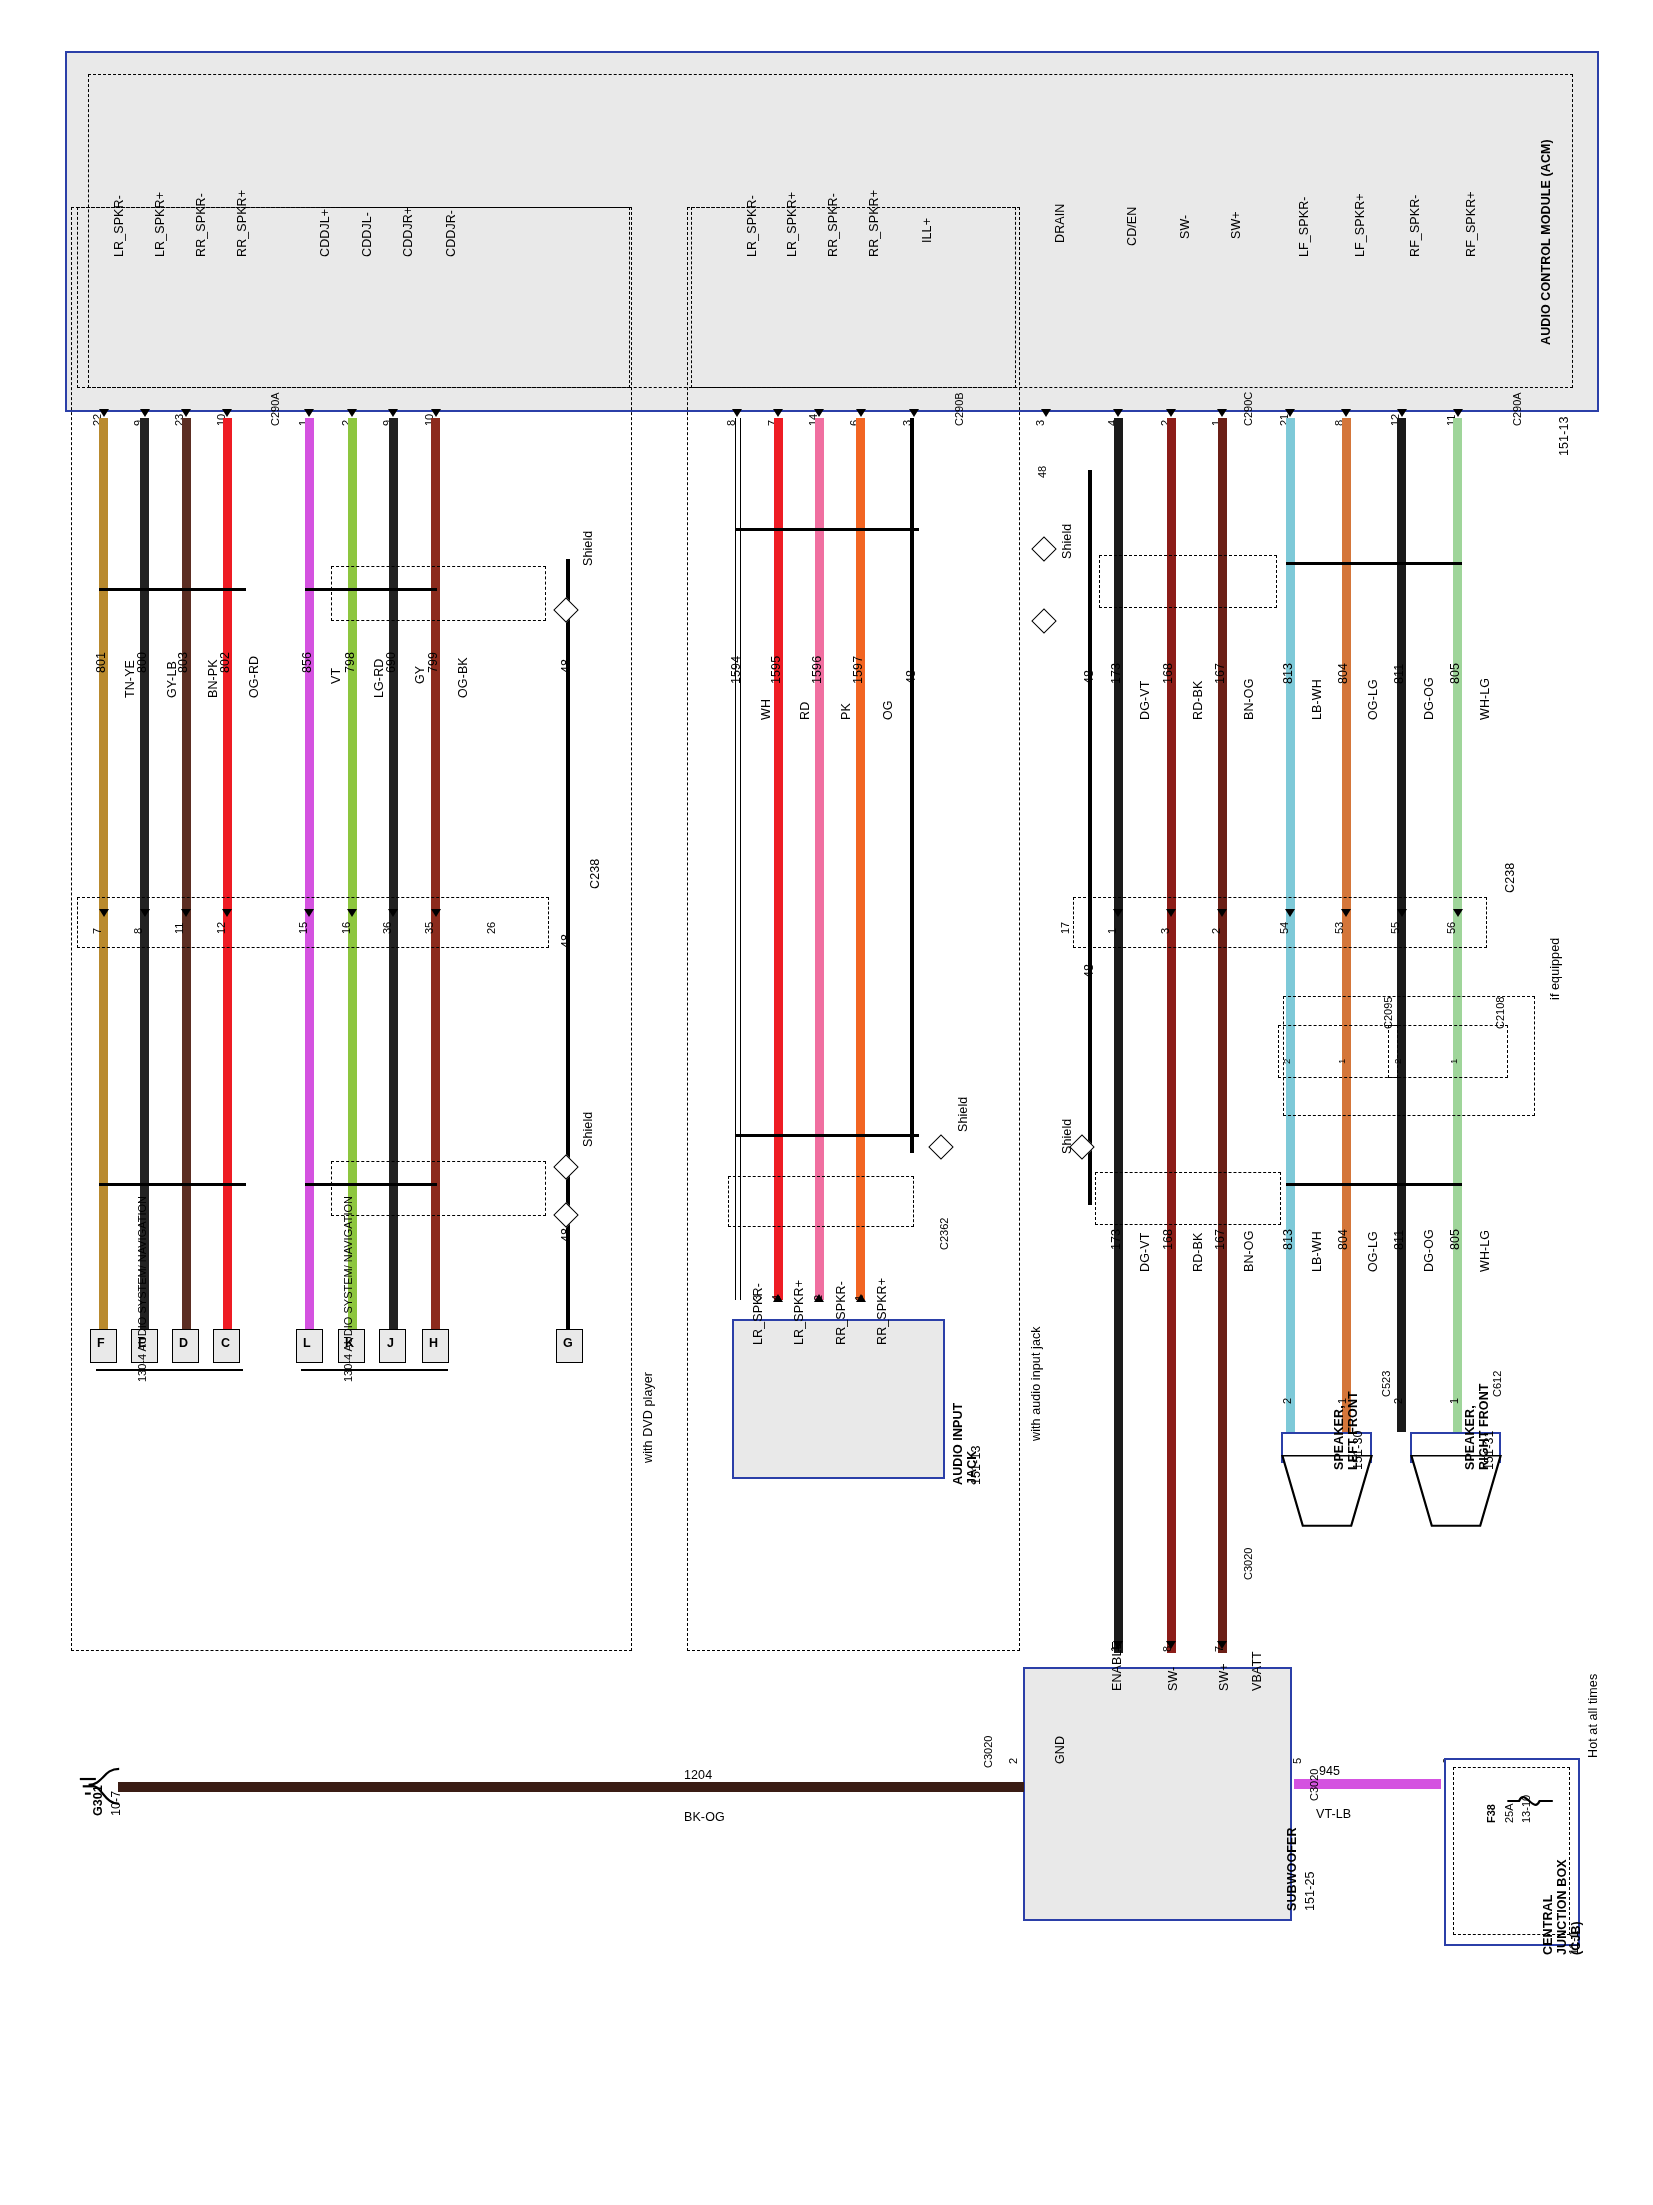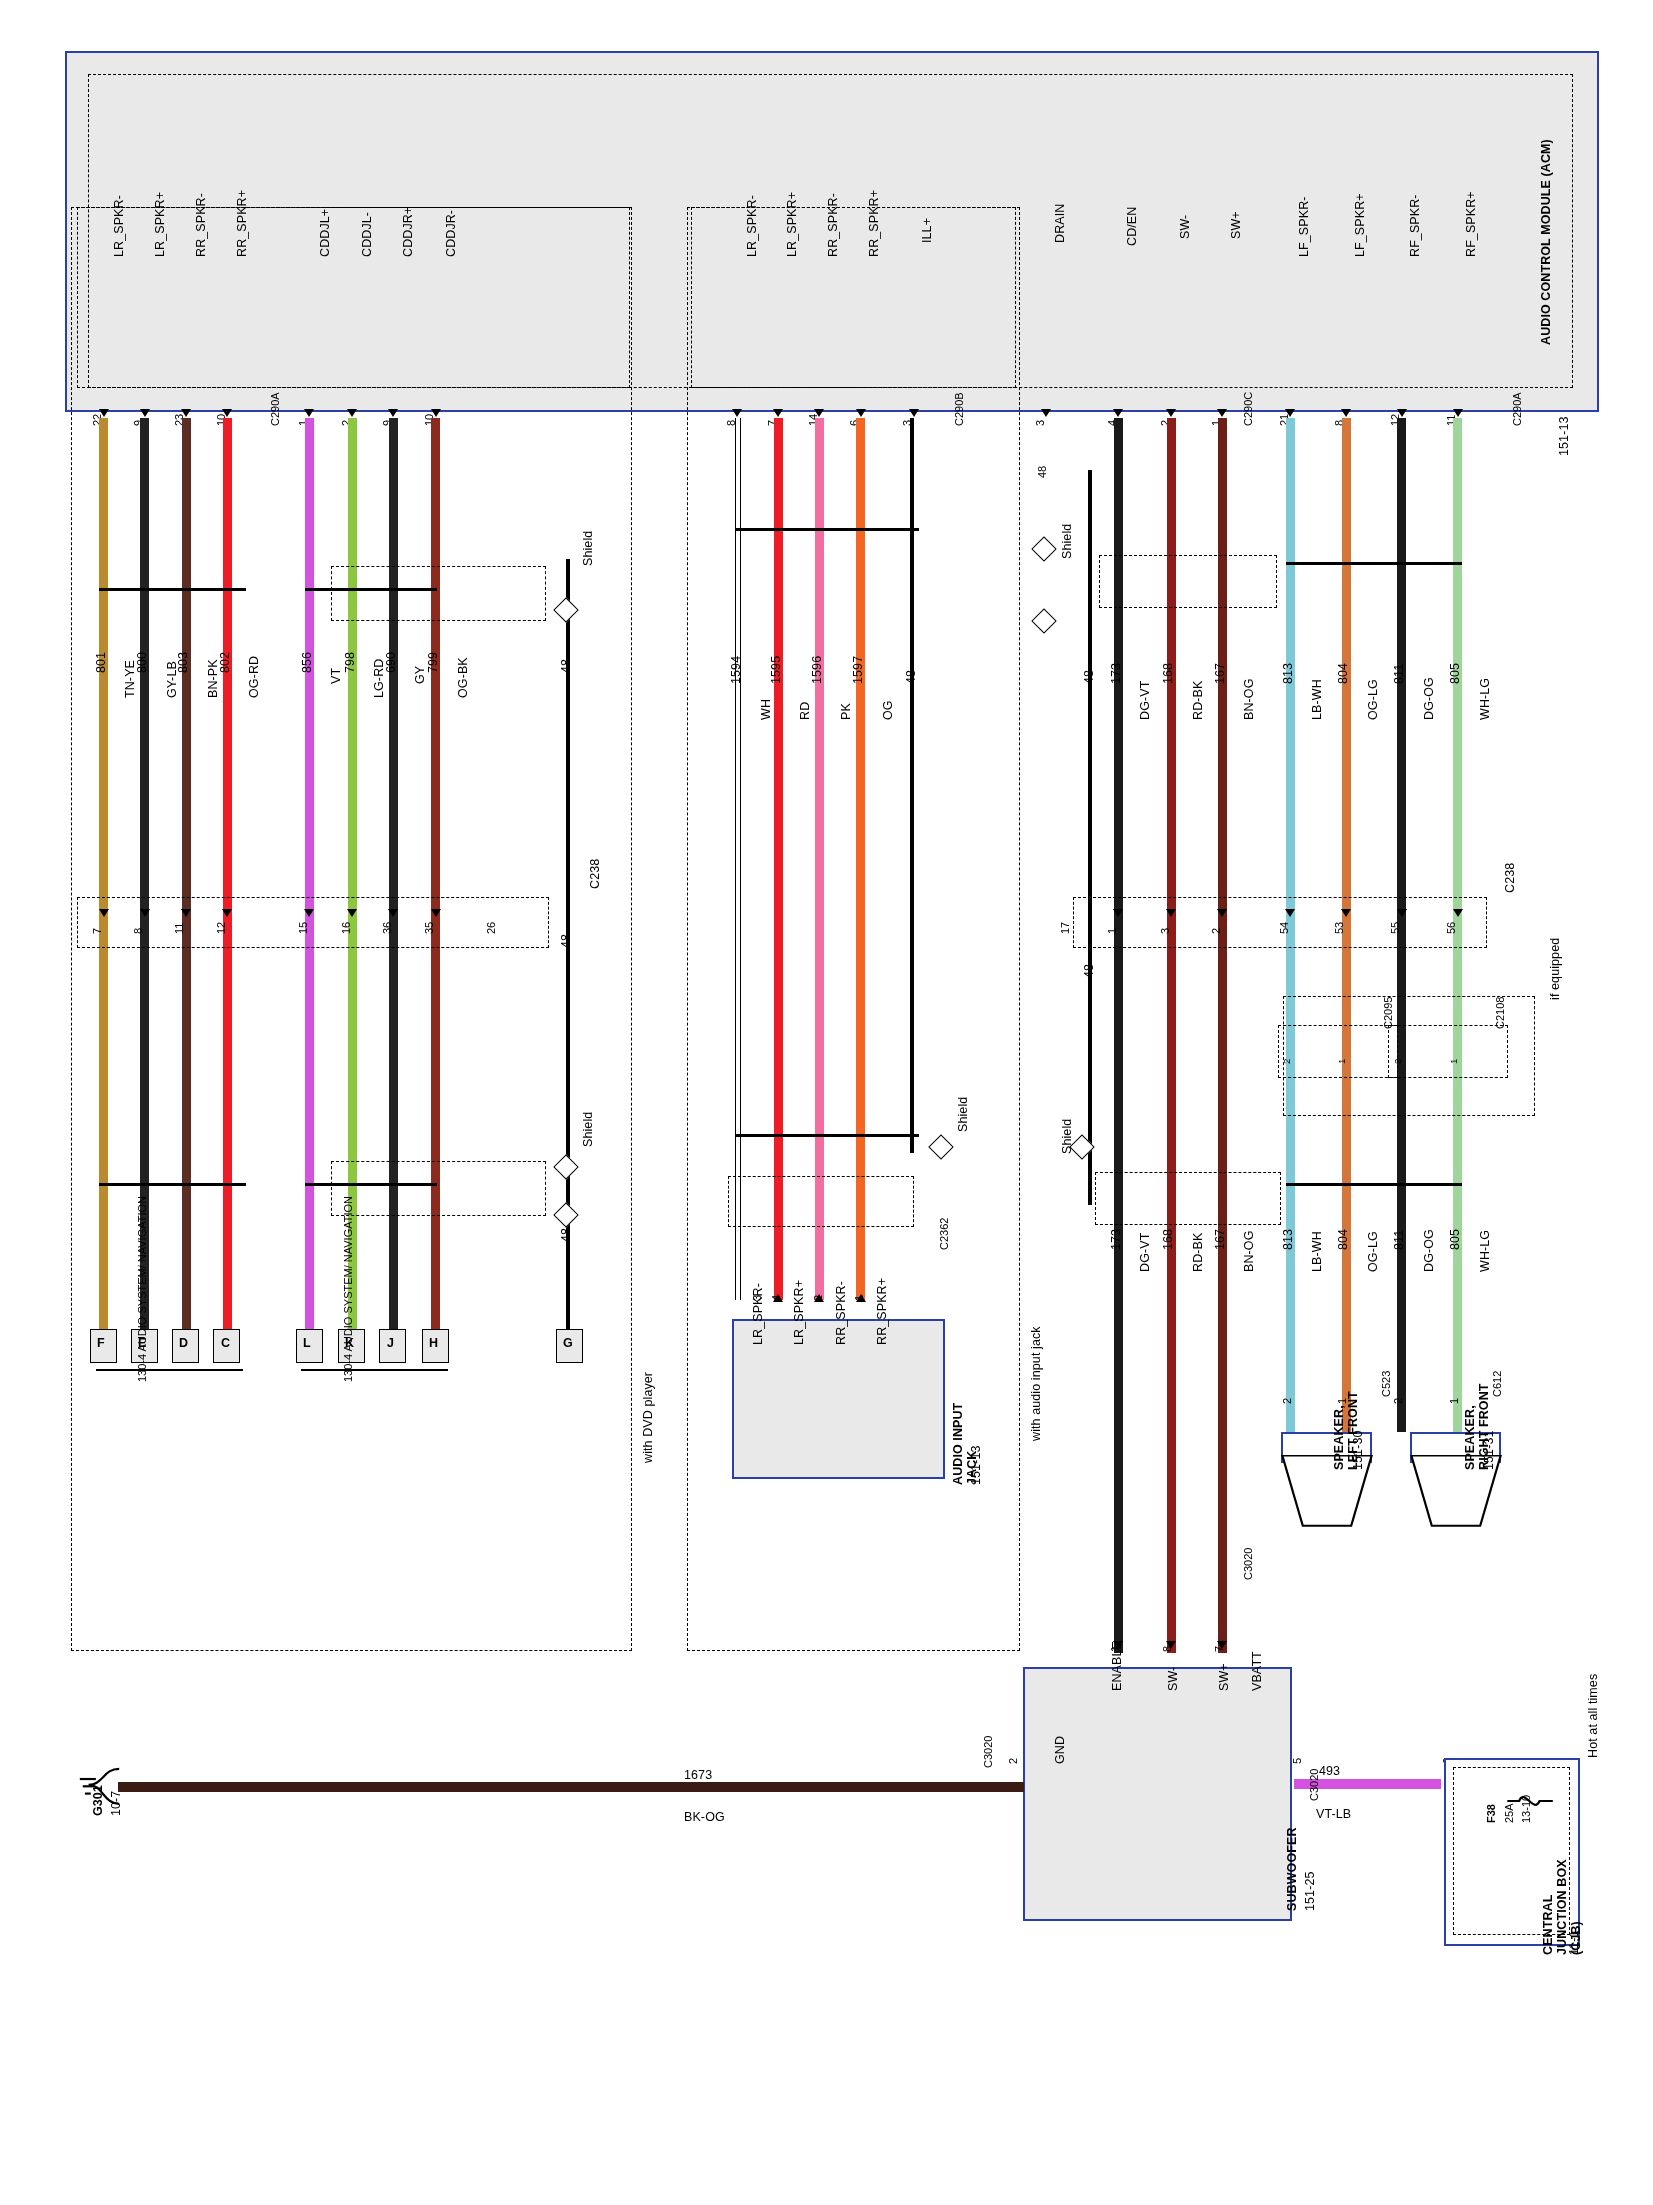--- a/index.html
+++ b/index.html
@@ -740,21 +740,21 @@
     </div>
   <div class="abs" style="left:1285px;top:1911px;">
       <div class="rotm90 lbl bold">SUBWOOFER</div>
     </div>
   <div class="abs" style="left:1303px;top:1911px;">
       <div class="rotm90 lbl">151-25</div>
     </div>
 
   <div class="wire" style="left:118px;top:1782px;width:906px;height:10.3px;background:#3a1c14;"></div>
   <div class="abs" style="left:684px;top:1768px;">
-      <div class="lbl">1673</div>
+      <div class="lbl">1204</div>
     </div>
   <div class="abs" style="left:684px;top:1810px;">
       <div class="lbl">BK-OG</div>
     </div>
   <div class="abs" style="left:1007px;top:1764px;">
       <div class="rotm90 lblsm">2</div>
     </div>
   <div class="abs" style="left:982px;top:1768px;">
       <div class="rotm90 lblsm">C3020</div>
     </div>
@@ -766,21 +766,21 @@
   </svg>
   <div class="abs" style="left:91px;top:1816px;">
       <div class="rotm90 lbl bold">G301</div>
     </div>
   <div class="abs" style="left:109px;top:1816px;">
       <div class="rotm90 lbl">10-7</div>
     </div>
 
   <div class="wire" style="left:1294px;top:1779px;width:147px;height:10.3px;background:#d452e0;"></div>
   <div class="abs" style="left:1319px;top:1764px;">
-      <div class="lbl">493</div>
+      <div class="lbl">945</div>
     </div>
   <div class="abs" style="left:1316px;top:1807px;">
       <div class="lbl">VT-LB</div>
     </div>
   <div class="abs" style="left:1291px;top:1764px;">
       <div class="rotm90 lblsm">5</div>
     </div>
   <div class="abs" style="left:1308px;top:1801px;">
       <div class="rotm90 lblsm">C3020</div>
     </div>

